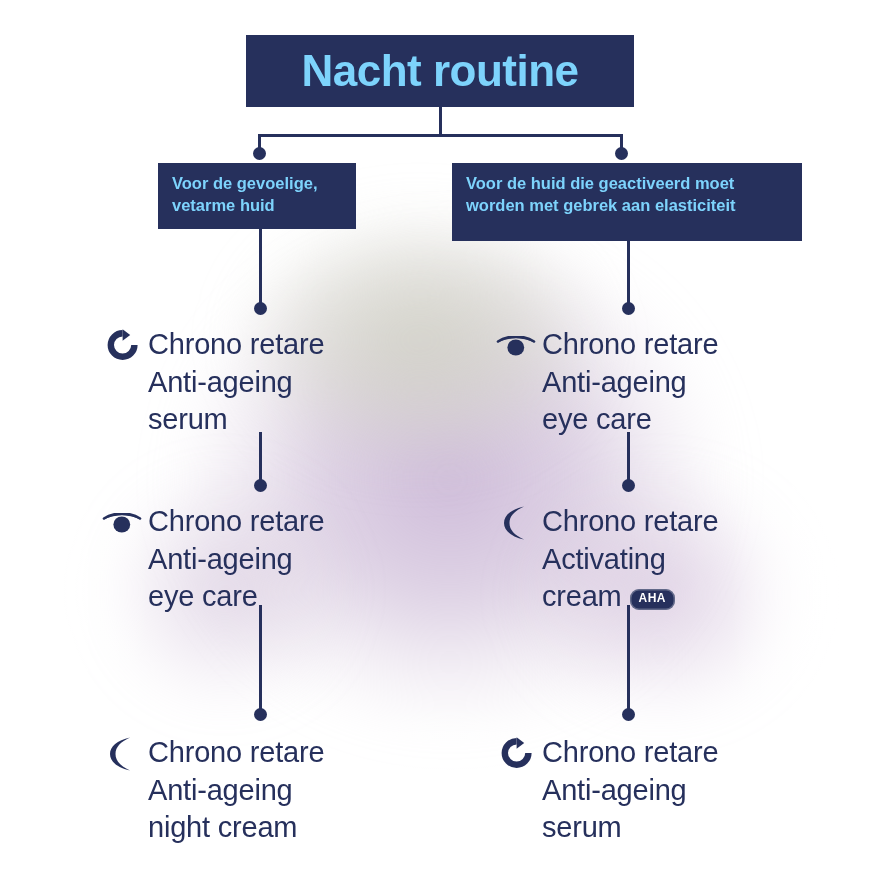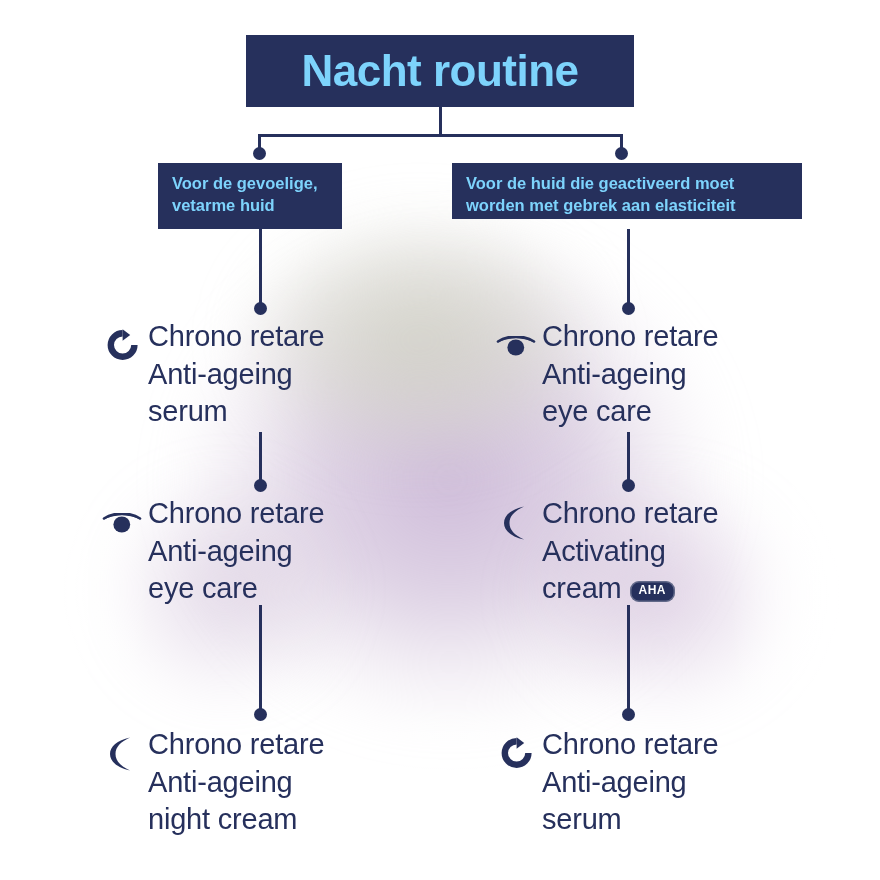--- a/index.html
+++ b/index.html
@@ -119,29 +119,29 @@
     font-size: 44px;
     font-weight: bold;
     letter-spacing: -0.5px;
     line-height: 1;
     white-space: nowrap;
   }
 
   #branch-box-left {
     left: 158px;
     top: 163px;
-    width: 184px;
+    width: 198px;
     height: 66px;
     padding: 10px 20px 0 14px;
   }
   #branch-box-right {
     left: 452px;
     top: 163px;
     width: 350px;
-    height: 56px;
+    height: 78px;
     padding: 10px 14px 0 14px;
   }
   .branch-text {
     font-size: 16.5px;
     font-weight: bold;
     line-height: 1.33;
   }
 
   
   .conn-v {
@@ -175,20 +175,21 @@
     align-items: flex-start;
     justify-content: center;
     padding-top: 10px;
   }
   .product-label {
     color: #26305c;
     font-size: 29px;
     line-height: 1.30;
     letter-spacing: -0.2px;
     white-space: pre-line;
+    margin-top: 8px;
   }
   .aha-badge {
     display: inline-flex;
     align-items: center;
     justify-content: center;
     background: #26305c;
     color: #ffffff;
     font-size: 12px;
     font-weight: bold;
     letter-spacing: 0.4px;

